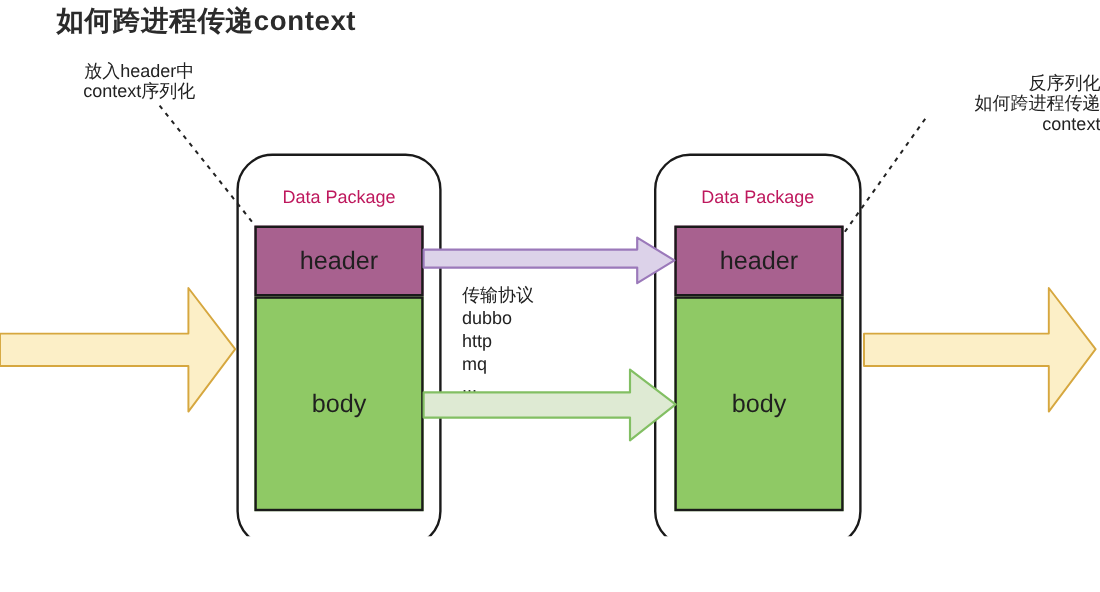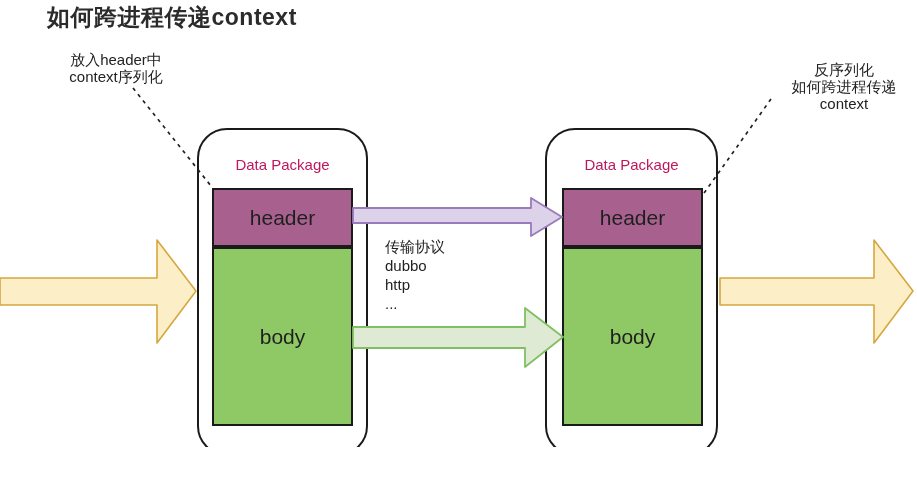--- a/index.html
+++ b/index.html
@@ -17,21 +17,21 @@
   }
   *{margin:0;padding:0;box-sizing:border-box;}
   html,body{background:#ffffff;}
   body{font-family:"Liberation Sans","DejaVu Sans",sans-serif;color:var(--text-dark);}
   .canvas{position:relative;width:917px;height:447px;background:#ffffff;overflow:hidden;}
 
   .title{position:absolute;left:47px;top:2px;font-size:23px;font-weight:bold;color:#2b2b2b;letter-spacing:0.5px;}
 
   .ann{position:absolute;font-size:15px;line-height:17px;color:#222;}
   .ann-left{left:58px;top:51px;width:116px;text-align:center;}
-  .ann-right{left:771px;top:61px;text-align:center;}
+  .ann-right{left:771px;top:61px;text-align:right;}
 
   svg.overlay{position:absolute;left:0;top:0;z-index:3;pointer-events:none;}
   .yellow-arrow{fill:var(--yellow-arrow-fill);stroke:var(--yellow-arrow-stroke);stroke-width:1.6;stroke-linejoin:round;}
   .purple-arrow{fill:var(--purple-arrow-fill);stroke:var(--purple-arrow-stroke);stroke-width:1.8;stroke-linejoin:round;}
   .green-arrow{fill:var(--green-arrow-fill);stroke:var(--green-arrow-stroke);stroke-width:1.8;stroke-linejoin:round;}
   .dash-line{stroke:#222;stroke-width:1.7;stroke-dasharray:3.5 4.5;fill:none;}
 
   .service{position:absolute;top:128px;height:328px;background:#fff;border:2px solid var(--box-border);border-radius:30px;z-index:2;}
   .service-a{left:197px;width:171px;}
   .service-b{left:545px;width:173px;}
@@ -95,20 +95,21 @@
     </div>
     <div class="inner-box body-box">
       <span>body</span>
     </div>
   </div>
 
   <div class="protocols">
     <div>传输协议</div>
     <div>dubbo</div>
     <div>http</div>
+    <div>mq</div>
     <div>...</div>
   </div>
 
   <div class="watermark">http://blog.csdn.net/weixin_41385912</div>
 
   <div class="caption caption-a">服务A</div>
   <div class="caption caption-b">服务B</div>
 
   <div class="bottom-rule"></div>
 

